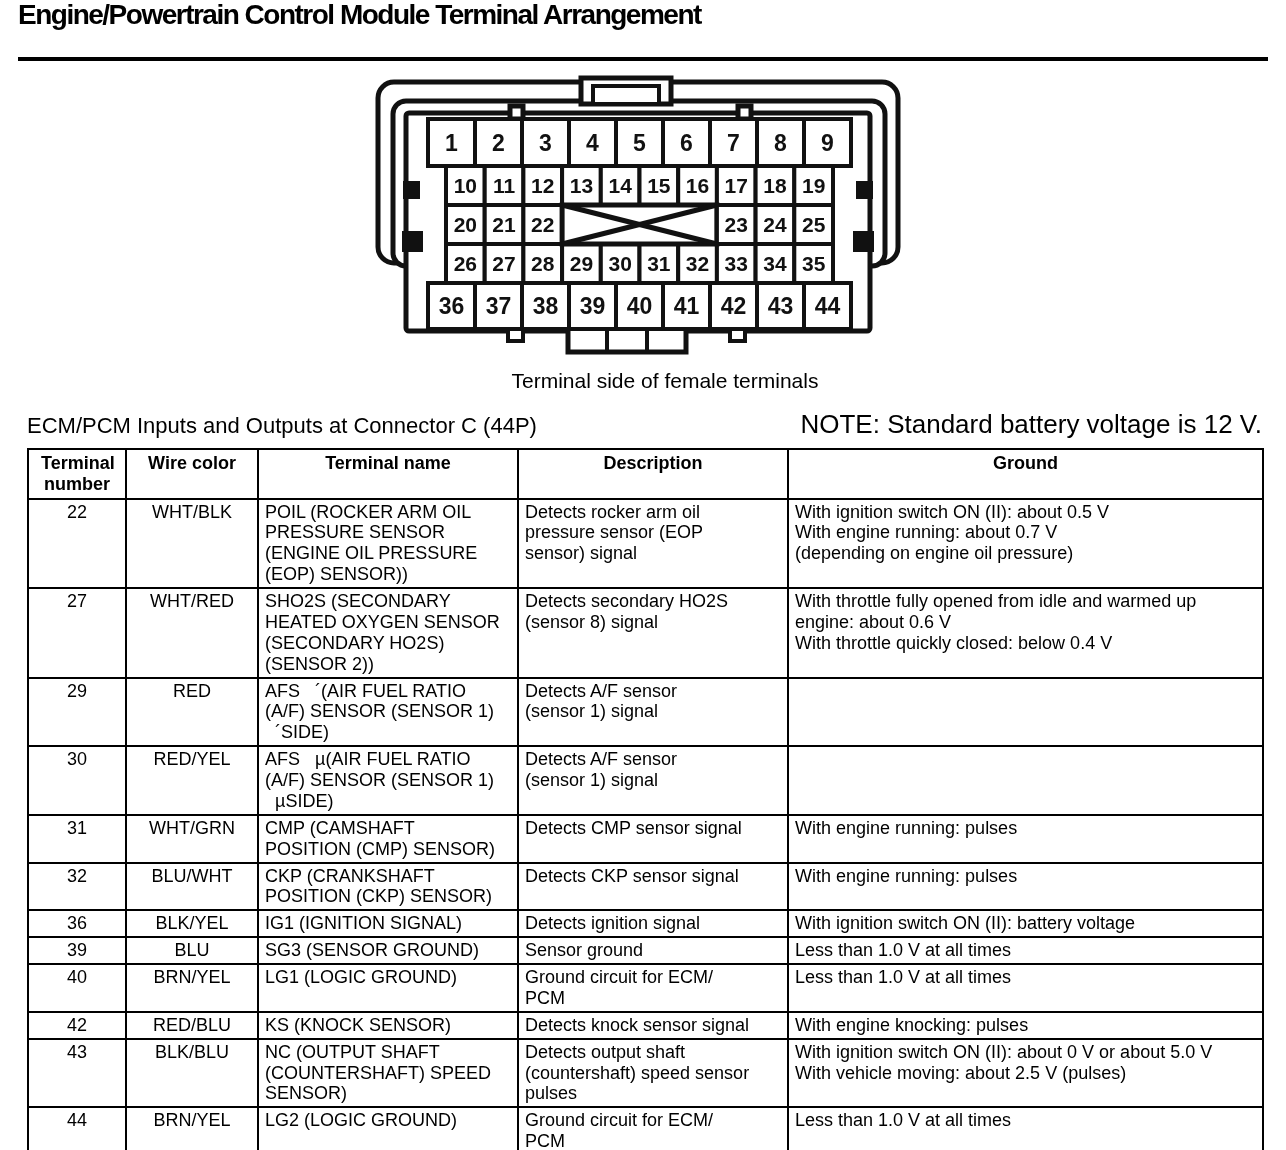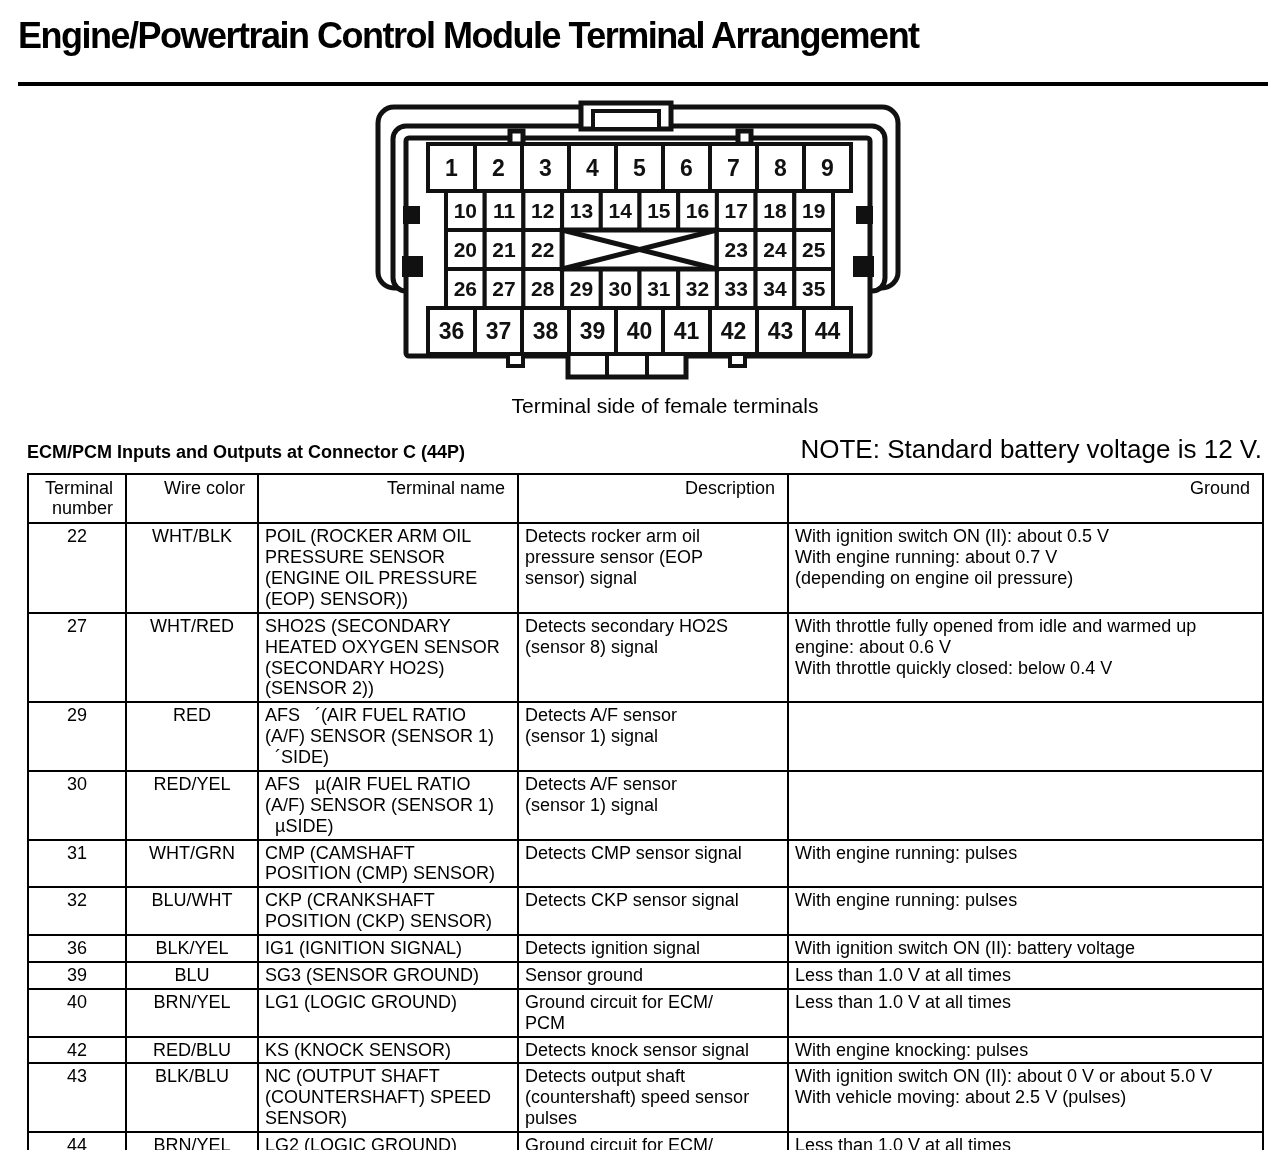--- a/index.html
+++ b/index.html
@@ -1,32 +1,32 @@
 <!DOCTYPE html>
 <html><head>
 <meta charset="utf-8">
 <style>
   html,body{margin:0;padding:0;background:#fff;color:#000;
     font-family:"Liberation Sans", sans-serif;}
   .page{width:1286px;height:1150px;background:#fff;overflow:hidden;}
-  .title{font-size:36px;font-weight:bold;letter-spacing:-1.5px;
-    margin:16px 18px 0 18px;line-height:1.1;}
+  .title{font-size:28px;font-weight:bold;letter-spacing:-1.5px;
+    margin:0 18px 0 18px;line-height:1.1;}
   .rule{border:none;border-top:4px solid #000;margin:26px 18px 0 18px;}
   .connector-wrap{text-align:center;margin-top:12px;}
   #connector-svg{display:block;margin:0 auto;}
   .caption{text-align:center;font-size:21px;margin-top:6px;margin-left:44px;}
   .section-row{display:flex;justify-content:space-between;align-items:baseline;
     margin:16px 24px 0 27px;}
-  .section-heading{font-size:18px;font-weight:bold;}
+  .section-heading{font-size:22px;font-weight:normal;}
   .note{font-size:26px;}
   table.io{border-collapse:collapse;margin:8px 24px 0 27px;
     width:1235px;table-layout:fixed;}
   table.io th,table.io td{border:2px solid #000;vertical-align:top;
     font-size:18px;line-height:1.16;padding:2px 6px;white-space:pre-wrap;}
-  table.io th{font-weight:normal;text-align:right;padding:3px 12px;}
+  table.io th{font-weight:bold;text-align:center;padding:3px 12px;}
   td.c{text-align:center;}
   .sh{fill:#fff;stroke:#111;}
   svg text{font-family:"Liberation Sans", sans-serif;font-weight:bold;fill:#111;}
 </style>
 </head>
 <body>
 <div class="page">
 
 <h1 class="title">Engine/Powertrain Control Module Terminal Arrangement</h1>
 <hr class="rule">

